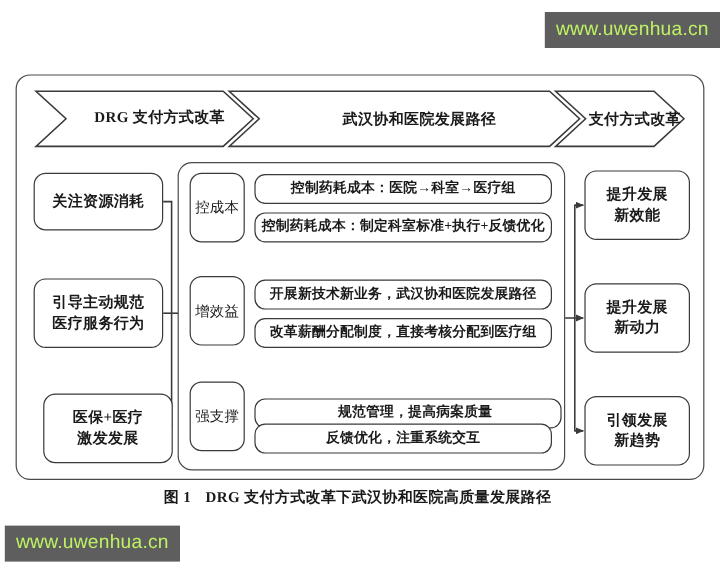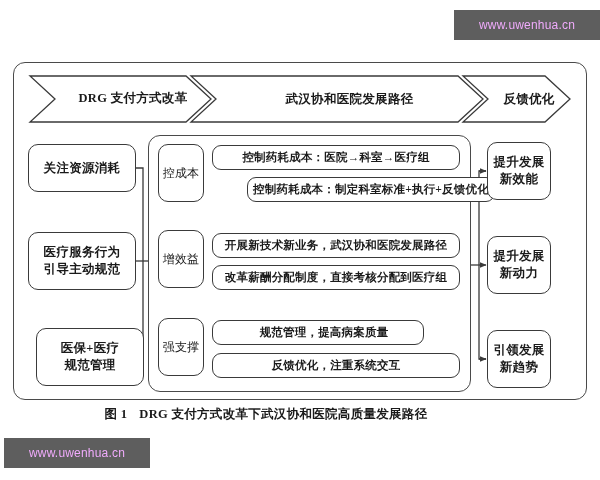--- a/index.html
+++ b/index.html
@@ -13,23 +13,23 @@
     position: relative;
     overflow: hidden;
     font-family: "Liberation Serif", "DejaVu Serif", serif;
     color: #1a1a1a;
   }
 
   
   .watermark {
     position: absolute;
     background: #5e5e5e;
-    color: #f0abfc;
+    color: #bef264;
     font-family: "Liberation Sans", "DejaVu Sans", sans-serif;
-    font-size: 12px;
+    font-size: 16px;
     letter-spacing: 0.2px;
     display: flex;
     align-items: center;
     justify-content: center;
   }
   #wm-top {
     right: 0px;
     top: 10px;
     width: 146px;
     height: 30px;
@@ -129,49 +129,50 @@
   
   .item-box {
     font-size: 11.5px;
     font-weight: bold;
     letter-spacing: 0.2px;
     border-radius: 9px;
     height: 25px;
     white-space: nowrap;
   }
   #item-0-0 { left: 212px; top: 145px; width: 248px; }
-  #item-0-1 { left: 212px; top: 177px; width: 248px; margin-left: 35px; }
+  #item-0-1 { left: 212px; top: 177px; width: 248px; }
   #item-1-0 { left: 212px; top: 233px; width: 248px; }
   #item-1-1 { left: 212px; top: 265px; width: 248px; }
-  #item-2-0 { left: 212px; top: 320px; width: 212px; padding-left: 12px; }
+  #item-2-0 { left: 212px; top: 332px; width: 256px; padding-left: 12px; }
   #item-2-1 { left: 212px; top: 353px; width: 248px; }
 
   
   .right-box {
     left: 487px;
-    width: 64px;
+    width: 88px;
     height: 58px;
     font-size: 12.5px;
     font-weight: bold;
     letter-spacing: 0.3px;
   }
   #rbox-0 { top: 142px; }
   #rbox-1 { top: 236px; }
   #rbox-2 { top: 330px; }
 
   
   #caption {
     position: absolute;
     left: 0;
     top: 406px;
     width: 532px;
     text-align: center;
     font-size: 12.5px;
     font-weight: bold;
     letter-spacing: 0.3px;
+    padding-left: 32px;
   }
   #caption .cap-num { margin-right: 12px; }
 </style>
 </head>
 <body>
 
 <div class="watermark" id="wm-top">www.uwenhua.cn</div>
 
 <div class="watermark" id="wm-bottom">www.uwenhua.cn</div>
 
@@ -185,21 +186,21 @@
     <polygon points="191,76 458,76 483,99 458,122 191,122 216,99"></polygon>
 
     <polygon points="463,76 545,76 570,99 545,122 463,122 488,99"></polygon>
   </g>
 </svg>
 
 <div class="chev-label" style="left:55px; top:76px; width:156px; height:44px;">DRG 支付方式改革</div>
 
 <div class="chev-label" style="left:216px; top:76px; width:267px; height:46px;">武汉协和医院发展路径</div>
 
-<div class="chev-label" style="left:488px; top:76px; width:82px; height:46px;">反馈优化</div>
+<div class="chev-label" style="left:488px; top:76px; width:82px; height:46px;">支付方式改革</div>
 
 <svg class="svg-layer" viewBox="0 0 600 480">
   <defs>
     <marker id="arrowhead" markerWidth="7" markerHeight="6" refX="6.4" refY="3" orient="auto" markerUnits="userSpaceOnUse">
       <path d="M0,0 L7,3 L0,6 z" fill="#3a3a3a"></path>
     </marker>
   </defs>
   <g fill="none" stroke="#3a3a3a" stroke-width="1.3">
 
     <path d="M136,168 L143,168 L143,261"></path>
@@ -214,27 +215,27 @@
     <line x1="479" y1="265" x2="486" y2="265" marker-end="url(#arrowhead)"></line>
     <line x1="479" y1="359" x2="486" y2="359" marker-end="url(#arrowhead)"></line>
   </g>
 </svg>
 
 <div class="rbox left-box" id="lbox-0">
   <span>关注资源消耗</span>
 </div>
 
 <div class="rbox left-box" id="lbox-1">
+  <span>引导主动规范</span>
   <span>医疗服务行为</span>
-  <span>引导主动规范</span>
 </div>
 
 <div class="rbox left-box" id="lbox-2">
   <span>医保+医疗</span>
-  <span>规范管理</span>
+  <span>激发发展</span>
 </div>
 
 <div id="mid-panel"></div>
 
 <div class="rbox pillar-label" id="pillar-0">
   <span>控成本</span>
 </div>
 <div class="rbox item-box" id="item-0-0">
   <span>控制药耗成本：医院→科室→医疗组</span>
 </div>

